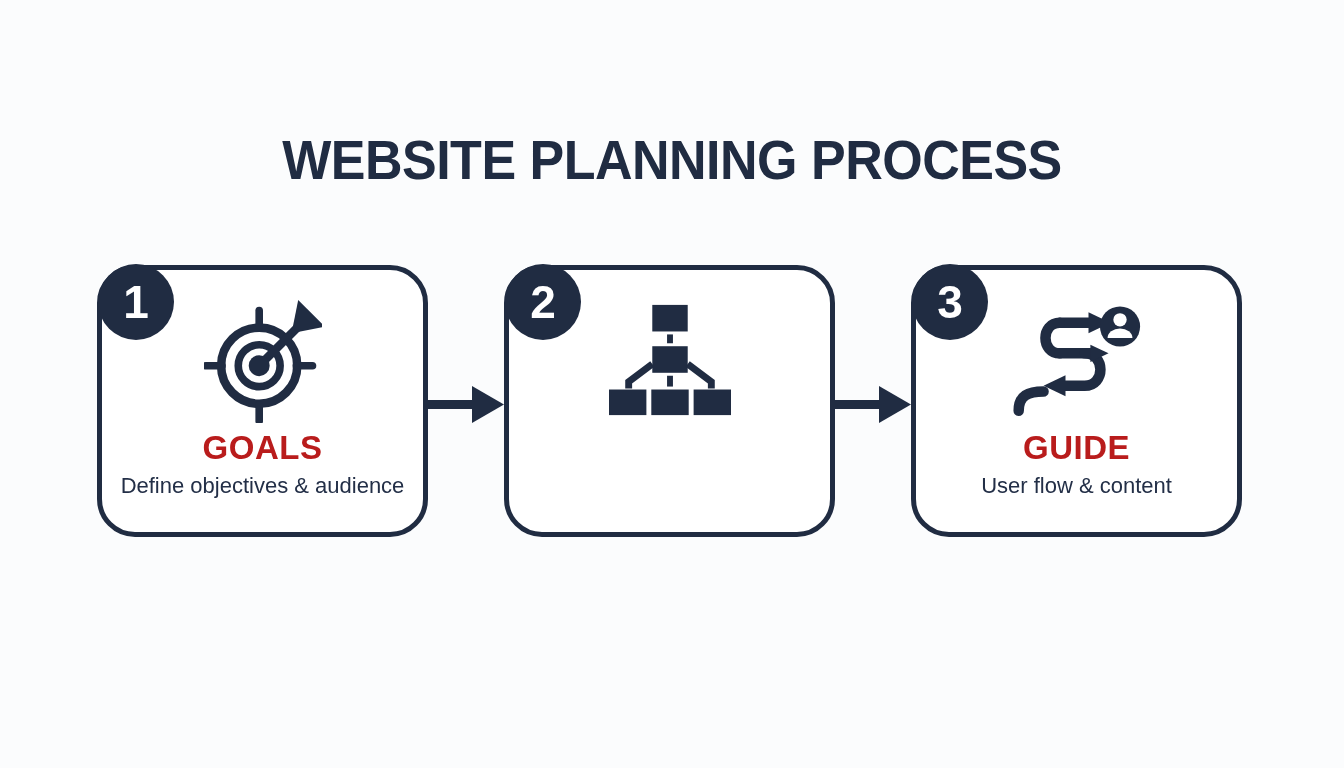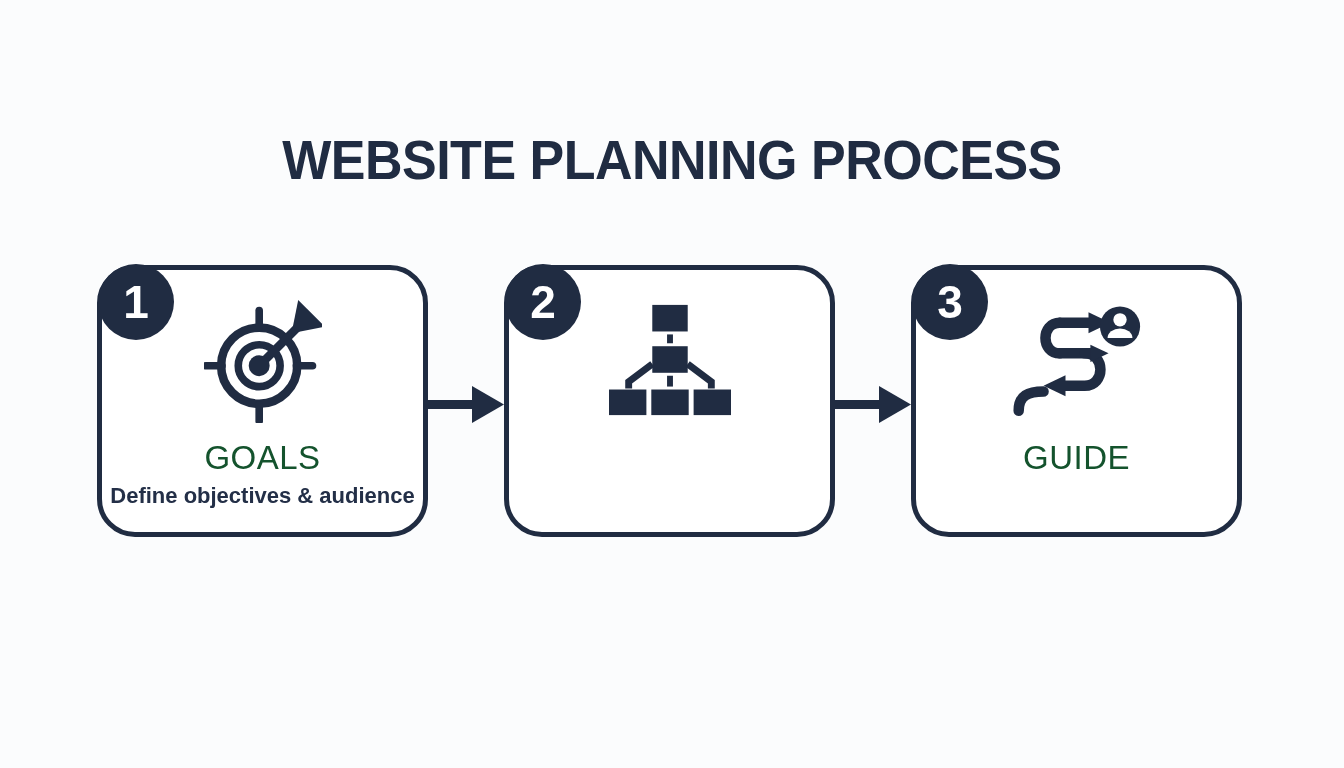--- a/index.html
+++ b/index.html
@@ -62,31 +62,30 @@
     line-height:1;
   }
   .icon-box {
     margin-top:20px;
     height:140px;
     display:flex;
     align-items:center;
     justify-content:center;
   }
   .step-title {
-    margin-top:10px;
     font-size:33px;
-    font-weight:400;
+    font-weight:700;
     letter-spacing:0.5px;
-    color:#14532d;
+    color:#b91c1c;
     line-height:1.1;
   }
   .step-subtitle {
     margin-top:7px;
     font-size:22px;
-    font-weight:700;
+    font-weight:400;
     color:#232F47;
     line-height:1.2;
   }
   .connector {
     flex:1;
     display:flex;
     align-items:center;
     justify-content:center;
     height:272px;
     margin-top:0;
@@ -178,16 +177,17 @@
           </g>
           <polygon points="80,11 103,22 80,33" fill="#202C42"></polygon>
           <polygon points="82,45 101,54 82,63" fill="#202C42"></polygon>
           <polygon points="56,77 33,88 56,99" fill="#202C42"></polygon>
           <circle cx="113" cy="26" r="21" fill="#202C42"></circle>
           <circle cx="113" cy="19" r="7" fill="#FFFFFF"></circle>
           <path d="M100,38 a13,10 0 0 1 26,0 z" fill="#FFFFFF"></path>
         </svg>
       </div>
       <div class="step-title">GUIDE</div>
+      <div class="step-subtitle">User flow &amp; content</div>
     </div>
 
   </div>
 </div>
 
 </body></html>

